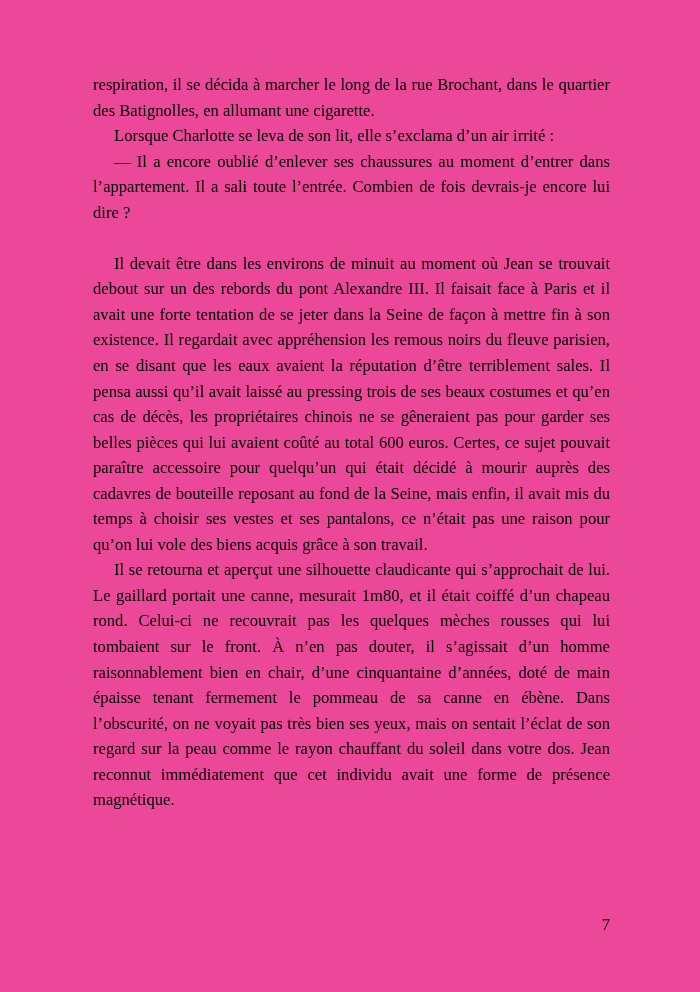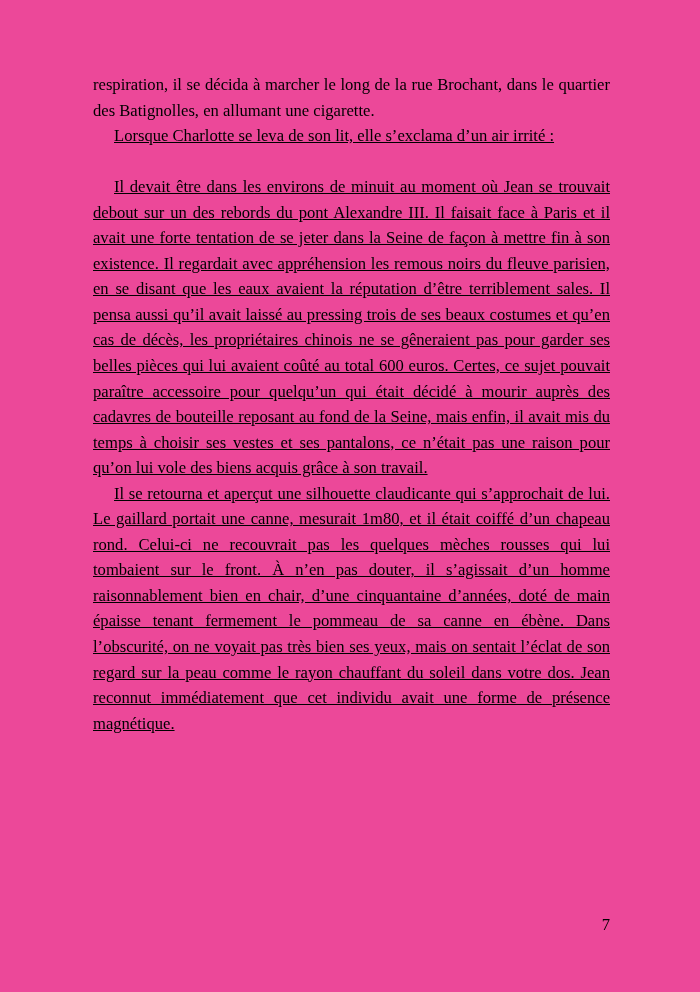--- a/index.html
+++ b/index.html
@@ -31,21 +31,20 @@
     line-height: 25.55px;
     text-align: justify;
     text-justify: inter-word;
     text-indent: 0;
     hyphens: none;
     -webkit-hyphens: none;
     word-spacing: 0px;
   }
   p.para.indent {
     text-indent: 21px;
-    text-decoration: underline;
   }
   
   p.para.short {
     text-align: left;
   }
   .block-gap {
     height: 25.5px;
   }
   .folio {
     position: absolute;
@@ -62,20 +61,21 @@
 </head>
 <body>
 
 <div class="page">
 
   <div class="text-block">
 
     <div>
       <p class="para">respiration, il se décida à marcher le long de la rue Brochant, dans le quartier des Batignolles, en allumant une cigarette.</p>
       <p class="para indent short">Lorsque Charlotte se leva de son lit, elle s’exclama d’un air irrité :</p>
+      <p class="para indent">— Il a encore oublié d’enlever ses chaussures au moment d’entrer dans l’appartement. Il a sali toute l’entrée. Combien de fois devrais-je encore lui dire ?</p>
     </div>
 
     <div class="block-gap"></div>
 
     <div>
       <p class="para indent">Il devait être dans les environs de minuit au moment où Jean se trouvait debout sur un des rebords du pont Alexandre III. Il faisait face à Paris et il avait une forte tentation de se jeter dans la Seine de façon à mettre fin à son existence. Il regardait avec appréhension les remous noirs du fleuve parisien, en se disant que les eaux avaient la réputation d’être terriblement sales. Il pensa aussi qu’il avait laissé au pressing trois de ses beaux costumes et qu’en cas de décès, les propriétaires chinois ne se gêneraient pas pour garder ses belles pièces qui lui avaient coûté au total 600 euros. Certes, ce sujet pouvait paraître accessoire pour quelqu’un qui était décidé à mourir auprès des cadavres de bouteille reposant au fond de la Seine, mais enfin, il avait mis du temps à choisir ses vestes et ses pantalons, ce n’était pas une raison pour qu’on lui vole des biens acquis grâce à son travail.</p>
       <p class="para indent">Il se retourna et aperçut une silhouette claudicante qui s’approchait de lui. Le gaillard portait une canne, mesurait 1m80, et il était coiffé d’un chapeau rond. Celui-ci ne recouvrait pas les quelques mèches rousses qui lui tombaient sur le front. À n’en pas douter, il s’agissait d’un homme raisonnablement bien en chair, d’une cinquantaine d’années, doté de main épaisse tenant fermement le pommeau de sa canne en ébène. Dans l’obscurité, on ne voyait pas très bien ses yeux, mais on sentait l’éclat de son regard sur la peau comme le rayon chauffant du soleil dans votre dos. Jean reconnut immédiatement que cet individu avait une forme de présence magnétique.</p>
     </div>
 
   </div>

